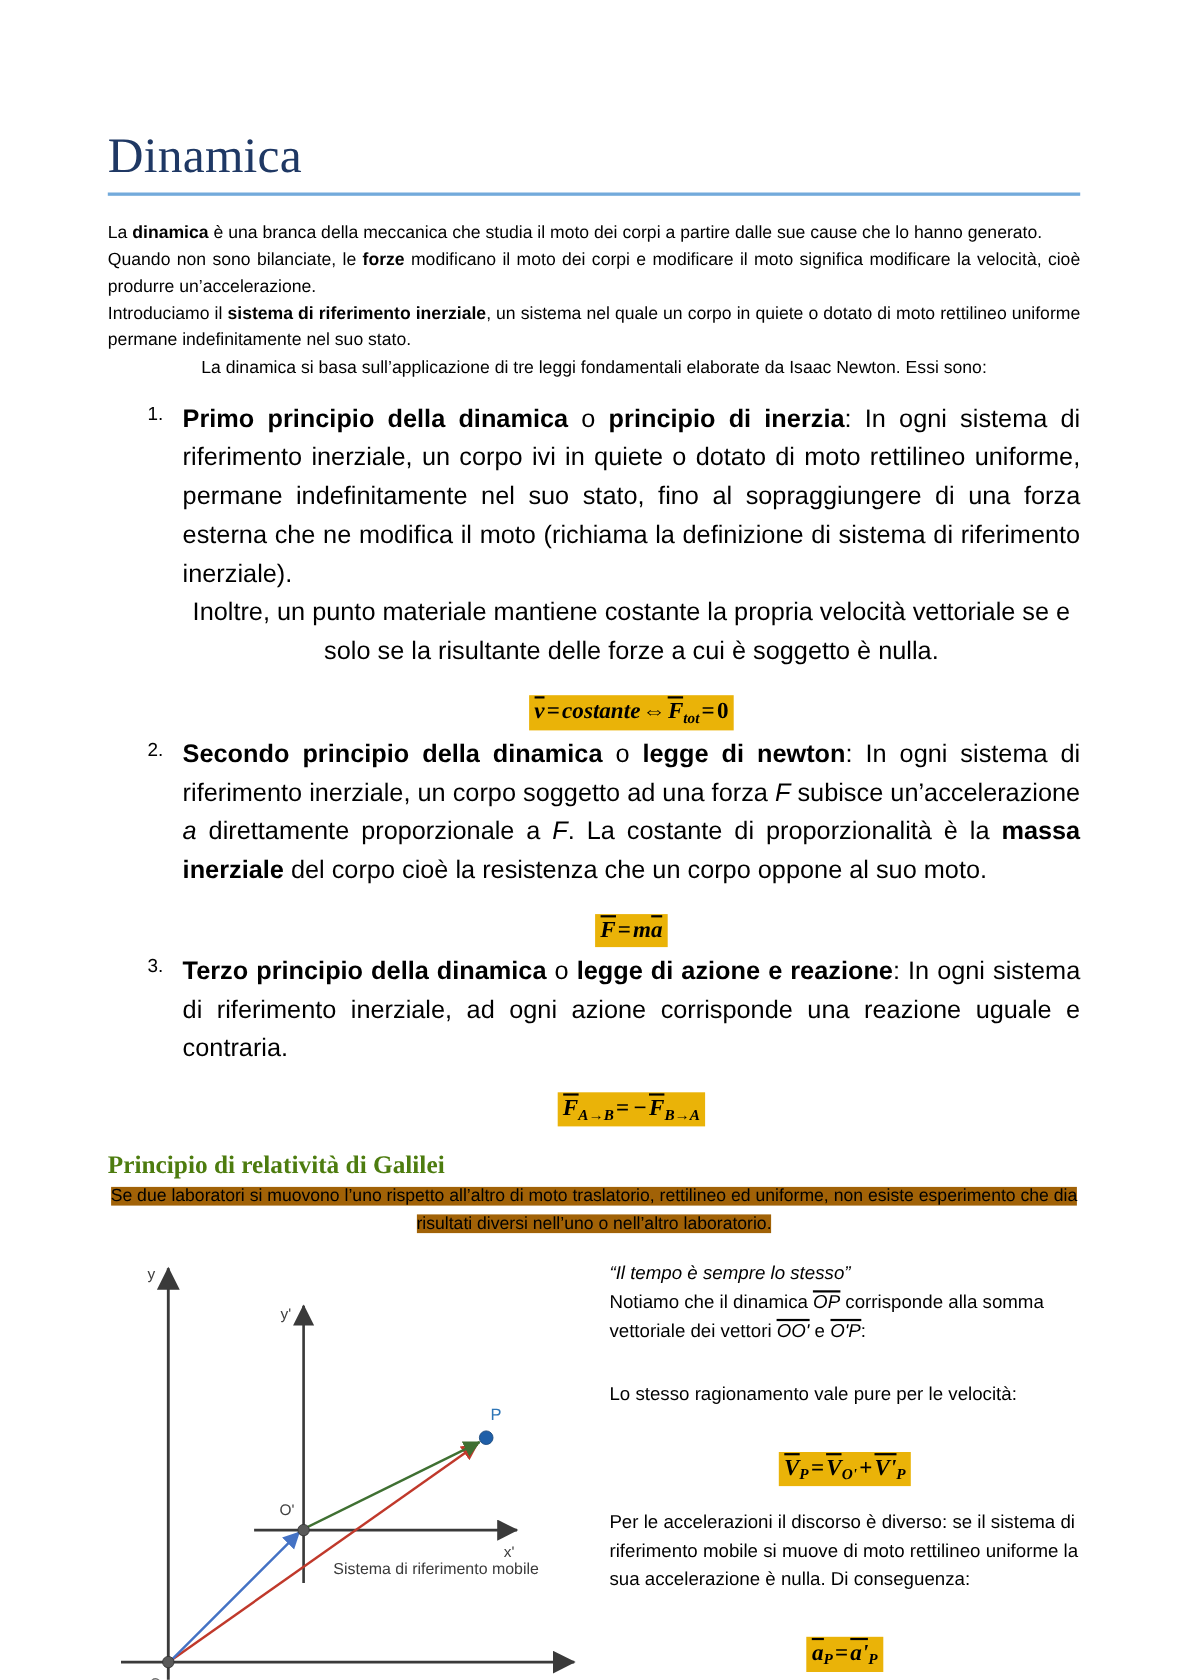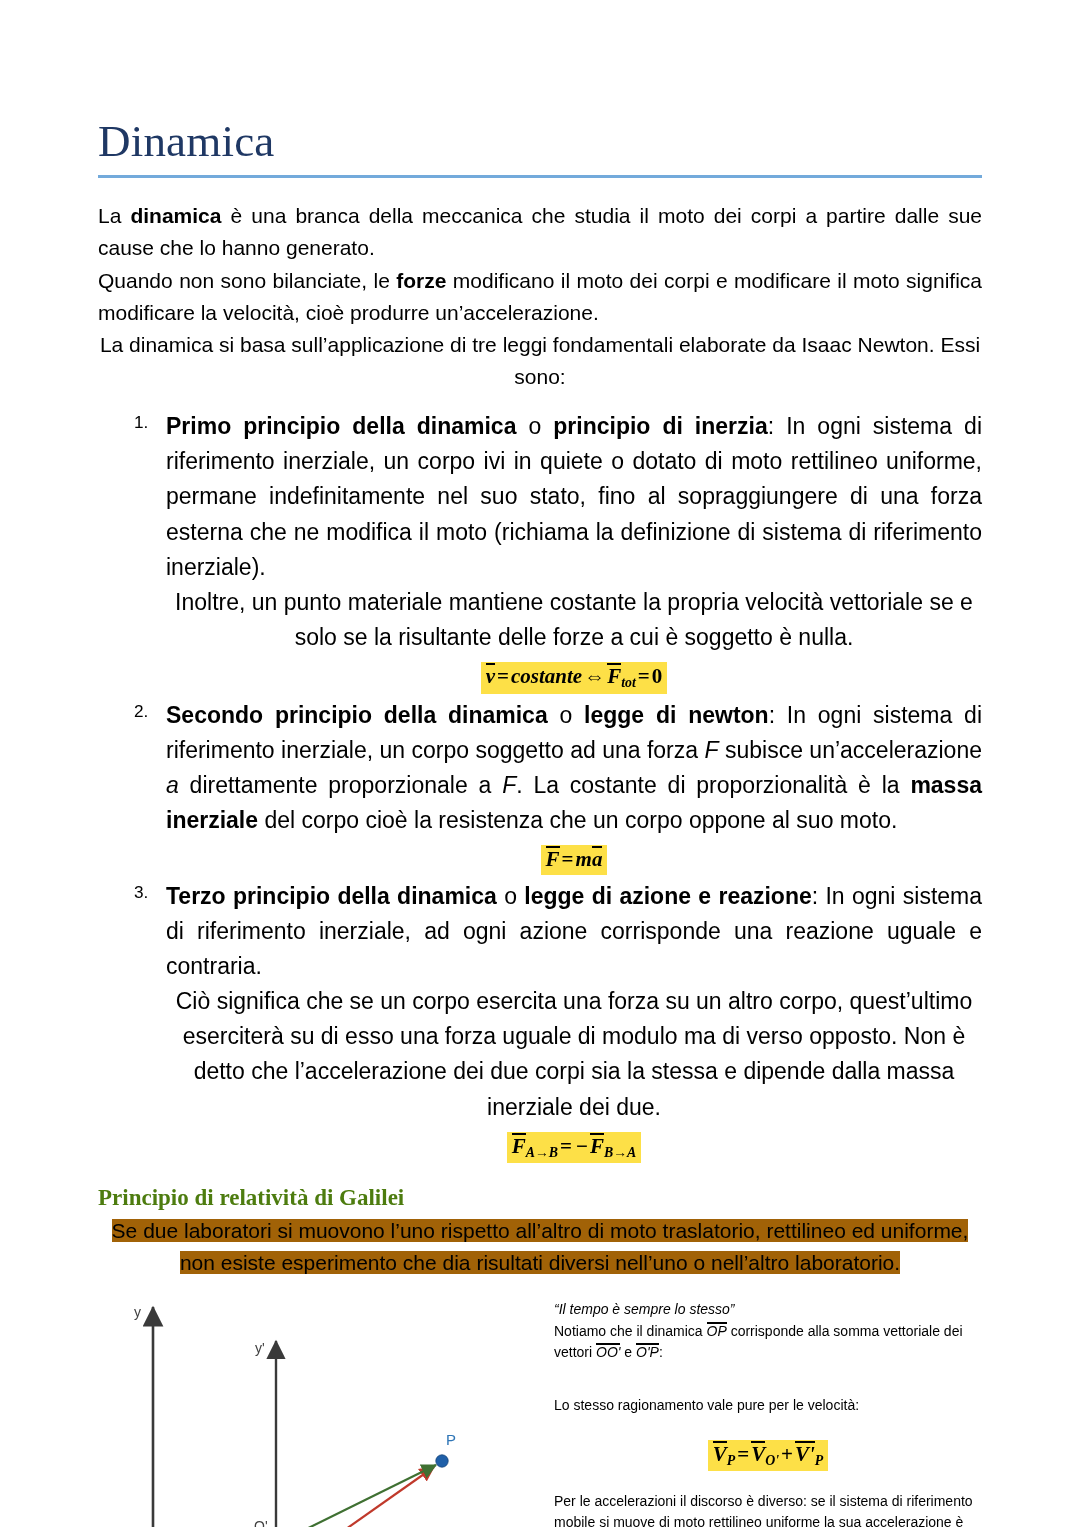--- a/index.html
+++ b/index.html
@@ -42,21 +42,21 @@
   .title-rule {
     height: 0;
     border-top: 3px solid #5b9bd5;
     opacity: 0.85;
     margin: 0 0 22px 0;
     width: 884px;
   }
 
   
   .body-par {
-    font-size: 21px;
+    font-size: 16px;
     line-height: 1.53;
     text-align: justify;
     margin: 0;
     padding: 0;
   }
   .body-par.nojust { text-align: center; }
   .b { font-weight: bold; }
   .it { font-style: italic; }
 
   
@@ -88,28 +88,29 @@
   }
   .li-par.nojust { text-align: center; }
 
   
   .formula-row {
     text-align: center;
     margin: 7px 0 4px 0;
   }
   .formula {
     display: inline-block;
-    background: #fde047;
+    background: #eab308;
     font-family: "Liberation Serif", serif;
     font-style: italic;
     font-weight: bold;
     font-size: 21px;
     padding: 1px 5px 2px 5px;
     white-space: nowrap;
     line-height: 1.25;
+    margin-top: 16px;
   }
   .ovl {
     
     border-top: 2px solid #000;
     padding-top: 0px;
     display: inline-block;
     line-height: 1.05;
   }
   .sub {
     font-size: 0.66em;
@@ -143,21 +144,21 @@
   .col-diagram {
     width: 452px;
     flex: 0 0 452px;
   }
   .col-text {
     flex: 1 1 auto;
     padding-left: 4px;
     padding-top: 6px;
   }
   .col-text p {
-    font-size: 14px;
+    font-size: 17px;
     line-height: 1.53;
     margin: 0;
     text-align: left;
   }
   .col-text .spacer { height: 16px; }
 
   svg.diagram { display: block; }
   .dg-label {
     font-family: "Liberation Sans", sans-serif;
     font-size: 14px;
@@ -179,20 +180,21 @@
 
 <div class="page">
   <div class="content">
 
     <h1 class="doc-title">Dinamica</h1>
     <div class="title-rule"></div>
 
     <div>
       <p class="body-par"><span>La </span><span class="b">dinamica</span><span> è una branca della meccanica che studia il moto dei corpi a partire dalle sue cause che lo hanno generato.</span></p>
       <p class="body-par"><span>Quando non sono bilanciate, le </span><span class="b">forze</span><span> modificano il moto dei corpi e modificare il moto significa modificare la velocità, cioè produrre un’accelerazione.</span></p>
+      <p class="body-par"><span>Introduciamo il </span><span class="b">sistema di riferimento inerziale</span><span>, un sistema nel quale un corpo in quiete o dotato di moto rettilineo uniforme  permane indefinitamente nel suo stato.</span></p>
       <p class="body-par nojust">La dinamica si basa sull’applicazione di tre leggi fondamentali elaborate da Isaac Newton. Essi sono:</p>
     </div>
 
     <ol class="principles">
 
       <li>
         <p class="li-par"><span class="b">Primo principio della dinamica</span><span> o </span><span class="b">principio di inerzia</span><span>: In ogni sistema di riferimento inerziale, un corpo ivi in quiete o dotato di moto rettilineo uniforme, permane indefinitamente nel suo stato, fino al sopraggiungere di una forza esterna che ne modifica il moto (richiama la definizione di sistema di riferimento inerziale).</span></p>
         <p class="li-par nojust">Inoltre, un punto materiale mantiene costante la propria velocità vettoriale se e solo se la risultante delle forze a cui è soggetto è nulla.</p>
         <div class="formula-row">
           <span class="formula"><span class="ovl">v</span><span class="op">=</span><span>costante</span><span class="op">⇔</span><span class="ovl">F</span><span class="sub">tot</span><span class="op">=</span><span class="upr">0</span></span>
@@ -201,21 +203,20 @@
 
       <li>
         <p class="li-par"><span class="b">Secondo principio della dinamica</span><span> o </span><span class="b">legge di newton</span><span>: In ogni sistema di riferimento inerziale, un corpo soggetto ad una forza </span><span class="it">F</span><span> subisce un’accelerazione </span><span class="it">a</span><span> direttamente proporzionale a </span><span class="it">F</span><span>. La costante di proporzionalità è la </span><span class="b">massa inerziale</span><span> del corpo cioè la resistenza che un corpo oppone al suo moto.</span></p>
         <div class="formula-row">
           <span class="formula"><span class="ovl">F</span><span class="op">=</span><span>m</span><span class="ovl">a</span></span>
         </div>
       </li>
 
       <li>
         <p class="li-par"><span class="b">Terzo principio della dinamica</span><span> o </span><span class="b">legge di azione e reazione</span><span>: In ogni sistema di riferimento inerziale, ad ogni azione corrisponde una reazione uguale e contraria.</span></p>
-        <p class="li-par nojust">Ciò significa che se un corpo esercita una forza su un altro corpo, quest’ultimo eserciterà su di esso una forza uguale di modulo ma di verso opposto. Non è detto che l’accelerazione dei due corpi sia la stessa e dipende dalla massa inerziale dei due.</p>
         <div class="formula-row">
           <span class="formula"><span class="ovl">F</span><span class="sub">A→B</span><span class="op">=</span><span class="op">−</span><span class="ovl">F</span><span class="sub">B→A</span></span>
         </div>
       </li>
 
     </ol>
 
     <div class="section-heading">Principio di relatività di Galilei</div>
     <p class="body-par nojust"><span class="hl">Se due laboratori si muovono l’uno rispetto all’altro di moto traslatorio, rettilineo ed uniforme, non esiste esperimento che dia risultati diversi nell’uno o nell’altro laboratorio.</span></p>
 

